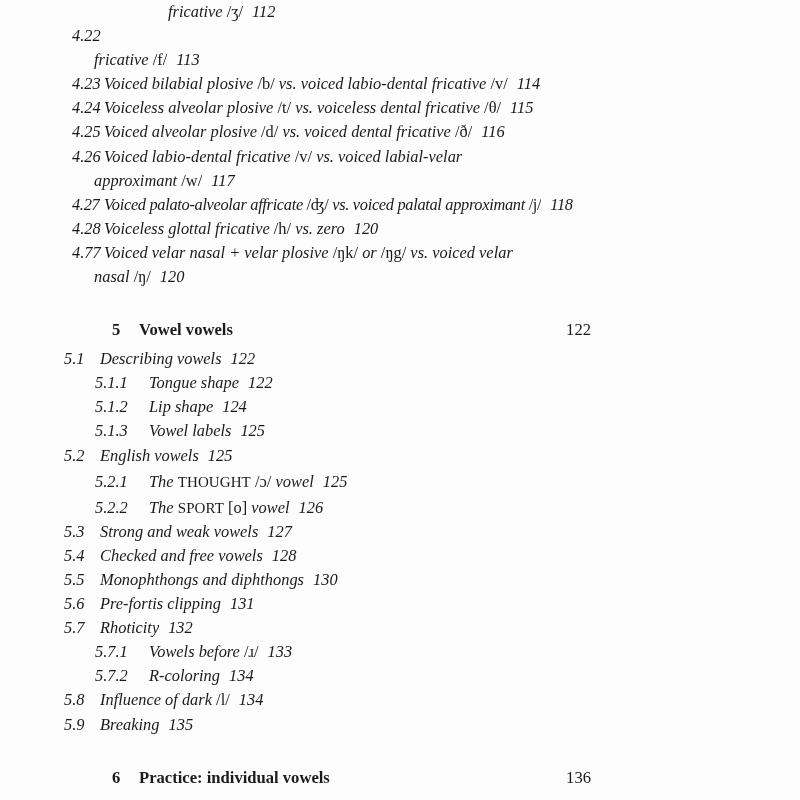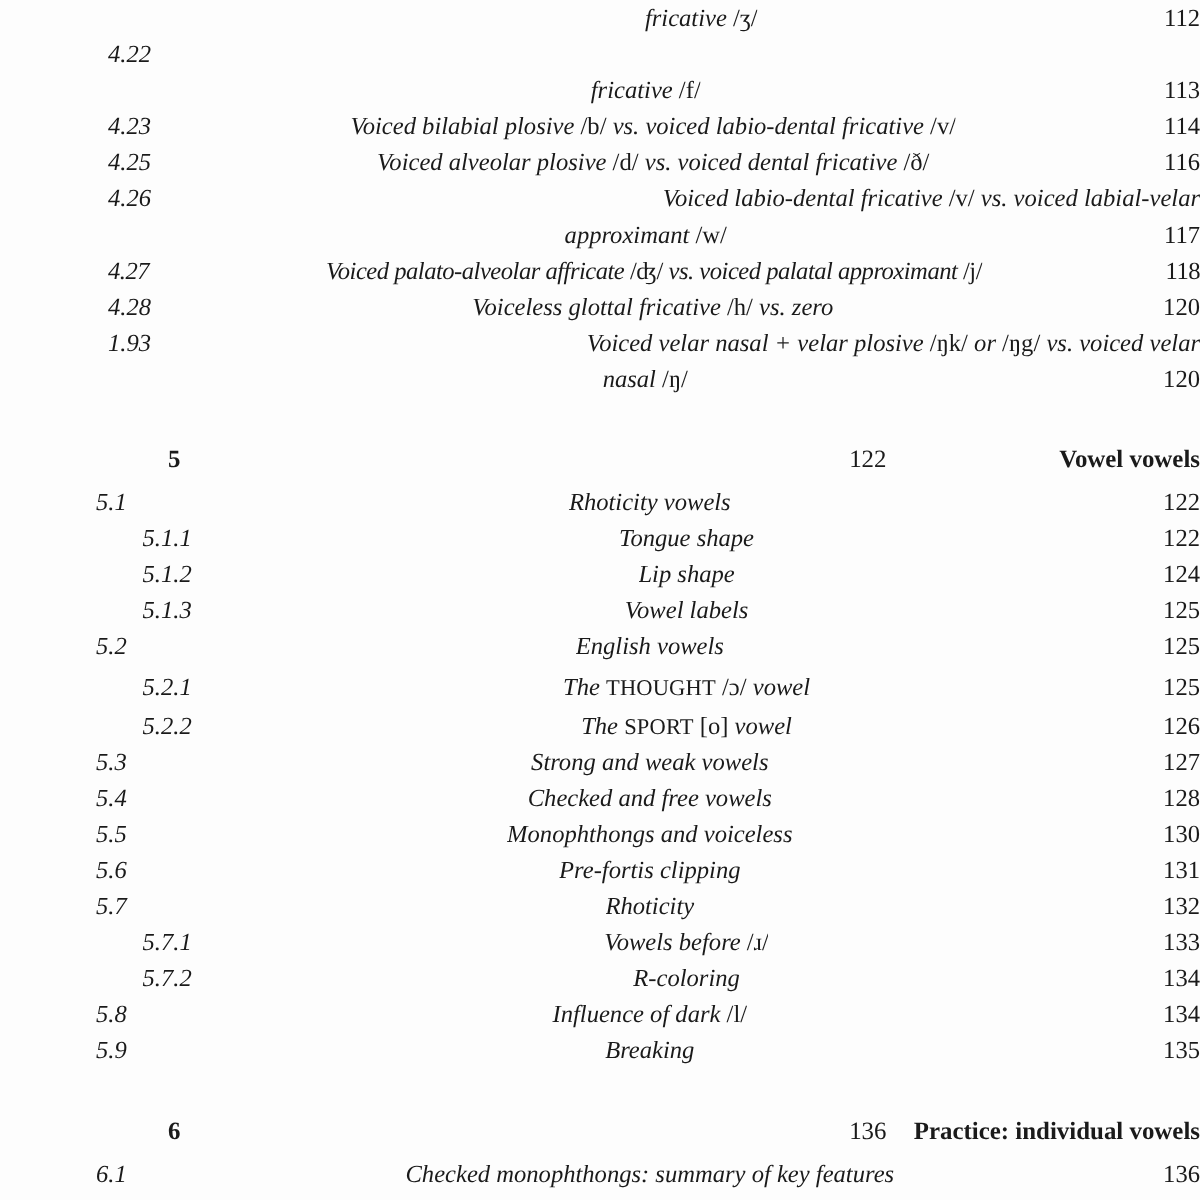--- a/index.html
+++ b/index.html
@@ -24,36 +24,36 @@
   }
 
   
   .toc-row {
     position: relative;
     display: flex;
     align-items: baseline;
     font-size: 16.4px;
     line-height: 24.1px;
     white-space: nowrap;
-    justify-content: space-between;
   }
 
   .num {
     flex: 0 0 auto;
     font-style: italic;
   }
 
   .title {
     flex: 0 1 auto;
     font-style: italic;
     overflow: hidden;
   }
 
   .pg {
     flex: 0 0 auto;
+    font-style: italic;
     margin-left: 9px;
   }
 
   
   
   .lvl-chapter {
     font-size: 16.6px;
     line-height: 26px;
     font-style: normal;
     font-weight: bold;
@@ -161,20 +161,25 @@
       <span class="title">fricative <span class="ipa">/f/</span></span>
       <span class="pg">113</span>
     </div>
 
     <div class="toc-row lvl-4x">
       <span class="num">4.23</span>
       <span class="title">Voiced bilabial plosive <span class="ipa">/b/</span> vs. voiced labio-dental fricative <span class="ipa">/v/</span></span>
       <span class="pg">114</span>
     </div>
 
+    <div class="toc-row lvl-4x">
+      <span class="num">4.24</span>
+      <span class="title">Voiceless alveolar plosive <span class="ipa">/t/</span> vs. voiceless dental fricative <span class="ipa">/θ/</span></span>
+      <span class="pg">115</span>
+    </div>
 
     <div class="toc-row lvl-4x">
       <span class="num">4.25</span>
       <span class="title">Voiced alveolar plosive <span class="ipa">/d/</span> vs. voiced dental fricative <span class="ipa">/ð/</span></span>
       <span class="pg">116</span>
     </div>
 
     <div class="toc-row lvl-4x">
       <span class="num">4.26</span>
       <span class="title">Voiced labio-dental fricative <span class="ipa">/v/</span> vs. voiced labial-velar</span>
@@ -192,21 +197,21 @@
       <span class="pg">118</span>
     </div>
 
     <div class="toc-row lvl-4x">
       <span class="num">4.28</span>
       <span class="title">Voiceless glottal fricative <span class="ipa">/h/</span> vs. zero</span>
       <span class="pg">120</span>
     </div>
 
     <div class="toc-row lvl-4x">
-      <span class="num">1.93</span>
+      <span class="num">4.77</span>
       <span class="title">Voiced velar nasal + velar plosive <span class="ipa">/ŋk/</span> or <span class="ipa">/ŋg/</span> vs. voiced velar</span>
     </div>
 
     <div class="toc-row lvl-wrap">
       <span class="num"></span>
       <span class="title">nasal <span class="ipa">/ŋ/</span></span>
       <span class="pg">120</span>
     </div>
 
   </div>
@@ -218,21 +223,21 @@
     <div class="toc-row lvl-chapter">
       <span class="num">5</span>
       <span class="title">Vowel vowels</span>
       <span class="pg-right">122</span>
     </div>
 
     <div class="gap-small"></div>
 
     <div class="toc-row lvl-2">
       <span class="num">5.1</span>
-      <span class="title">Rhoticity vowels</span>
+      <span class="title">Describing vowels</span>
       <span class="pg">122</span>
     </div>
 
     <div class="toc-row lvl-3">
       <span class="num">5.1.1</span>
       <span class="title">Tongue shape</span>
       <span class="pg">122</span>
     </div>
 
     <div class="toc-row lvl-3">
@@ -272,21 +277,21 @@
     </div>
 
     <div class="toc-row lvl-2">
       <span class="num">5.4</span>
       <span class="title">Checked and free vowels</span>
       <span class="pg">128</span>
     </div>
 
     <div class="toc-row lvl-2">
       <span class="num">5.5</span>
-      <span class="title">Monophthongs and voiceless</span>
+      <span class="title">Monophthongs and diphthongs</span>
       <span class="pg">130</span>
     </div>
 
     <div class="toc-row lvl-2">
       <span class="num">5.6</span>
       <span class="title">Pre-fortis clipping</span>
       <span class="pg">131</span>
     </div>
 
     <div class="toc-row lvl-2">

